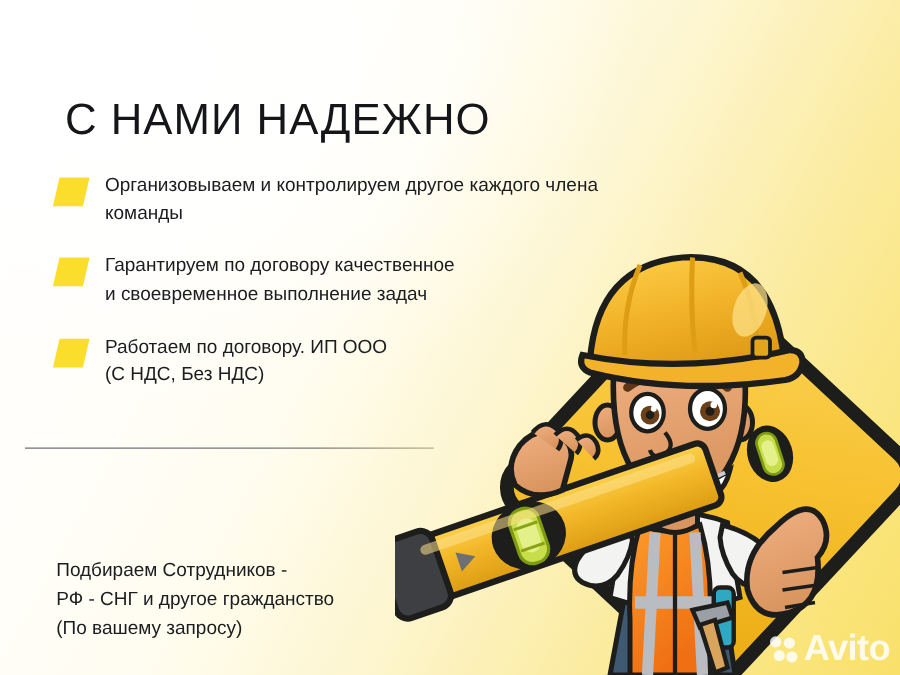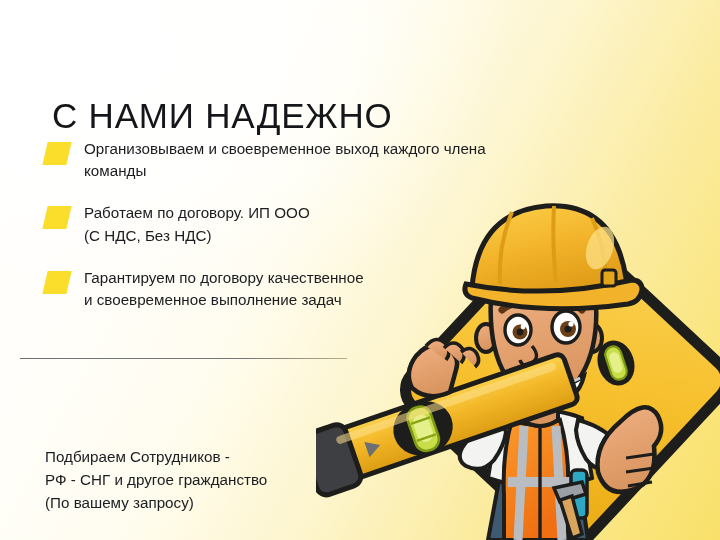--- a/index.html
+++ b/index.html
@@ -36,21 +36,21 @@
         rgba(255,255,255,0.96) 0%,
         rgba(255,255,255,0.75) 38%,
         rgba(255,255,255,0.18) 66%,
         rgba(255,255,255,0) 85%);
   }
 
   
   .headline {
     position: absolute;
     left: 52px;
-    top: 74px;
+    top: 54px;
     font-size: 35px;
     font-weight: 400;
     letter-spacing: 0.8px;
     color: #14161a;
     white-space: nowrap;
     line-height: 1.1;
   }
   .bullets {
     position: absolute;
     left: 45px;
@@ -296,35 +296,44 @@
         </g>
       </g>
     </svg>
   </div>
 
   <h1 class="headline">С НАМИ НАДЕЖНО</h1>
 
   <div class="bullets">
     <div class="bullet">
       <span class="bullet-marker"></span>
-      <span class="bullet-text">Организовываем и своевременное выход каждого члена
+      <span class="bullet-text">Организовываем и контролируем другое каждого члена
 команды</span>
+    </div>
+    <div class="bullet">
+      <span class="bullet-marker"></span>
+      <span class="bullet-text">Гарантируем по договору качественное
+и своевременное выполнение задач</span>
     </div>
     <div class="bullet">
       <span class="bullet-marker"></span>
       <span class="bullet-text">Работаем по договору. ИП ООО
 (С НДС, Без НДС)</span>
     </div>
-    <div class="bullet">
-      <span class="bullet-marker"></span>
-      <span class="bullet-text">Гарантируем по договору качественное
-и своевременное выполнение задач</span>
-    </div>
   </div>
 
   <div class="divider"></div>
 
   <p class="footer-note">Подбираем Сотрудников -
 РФ - СНГ  и другое гражданство
 (По вашему запросу)</p>
 
+  <div class="watermark">
+    <span class="wm-dots">
+      <i></i>
+        <i></i>
+        <i></i>
+        <i></i>
+    </span>
+    <span class="wm-text">Avito</span>
+  </div>
 
 </div>
 
 </body></html>

